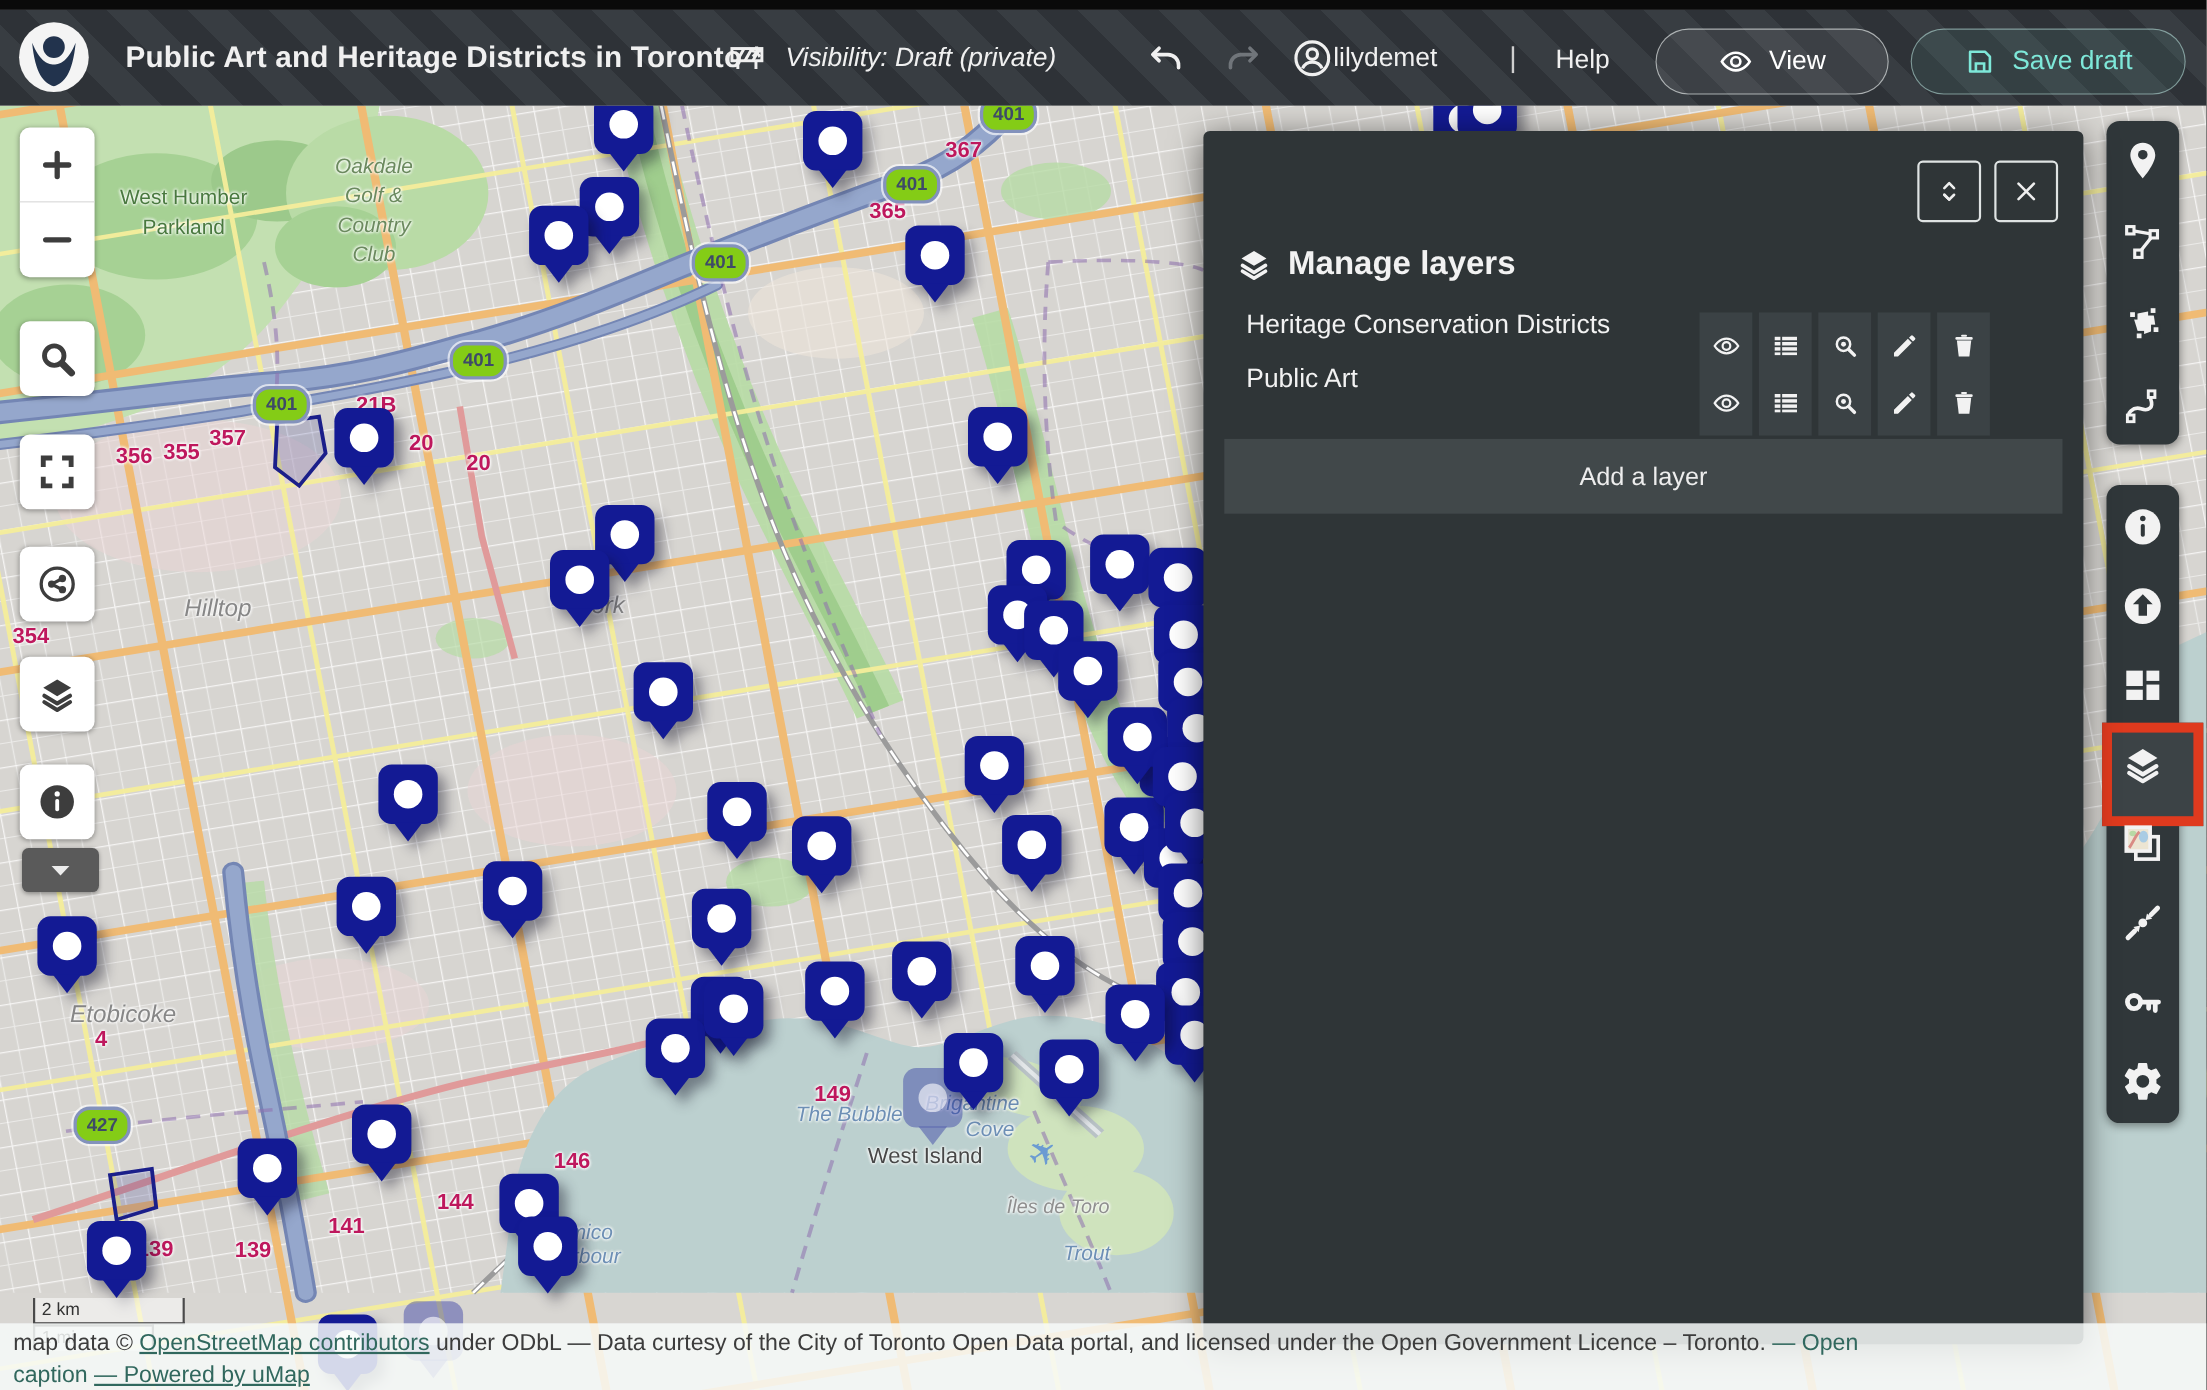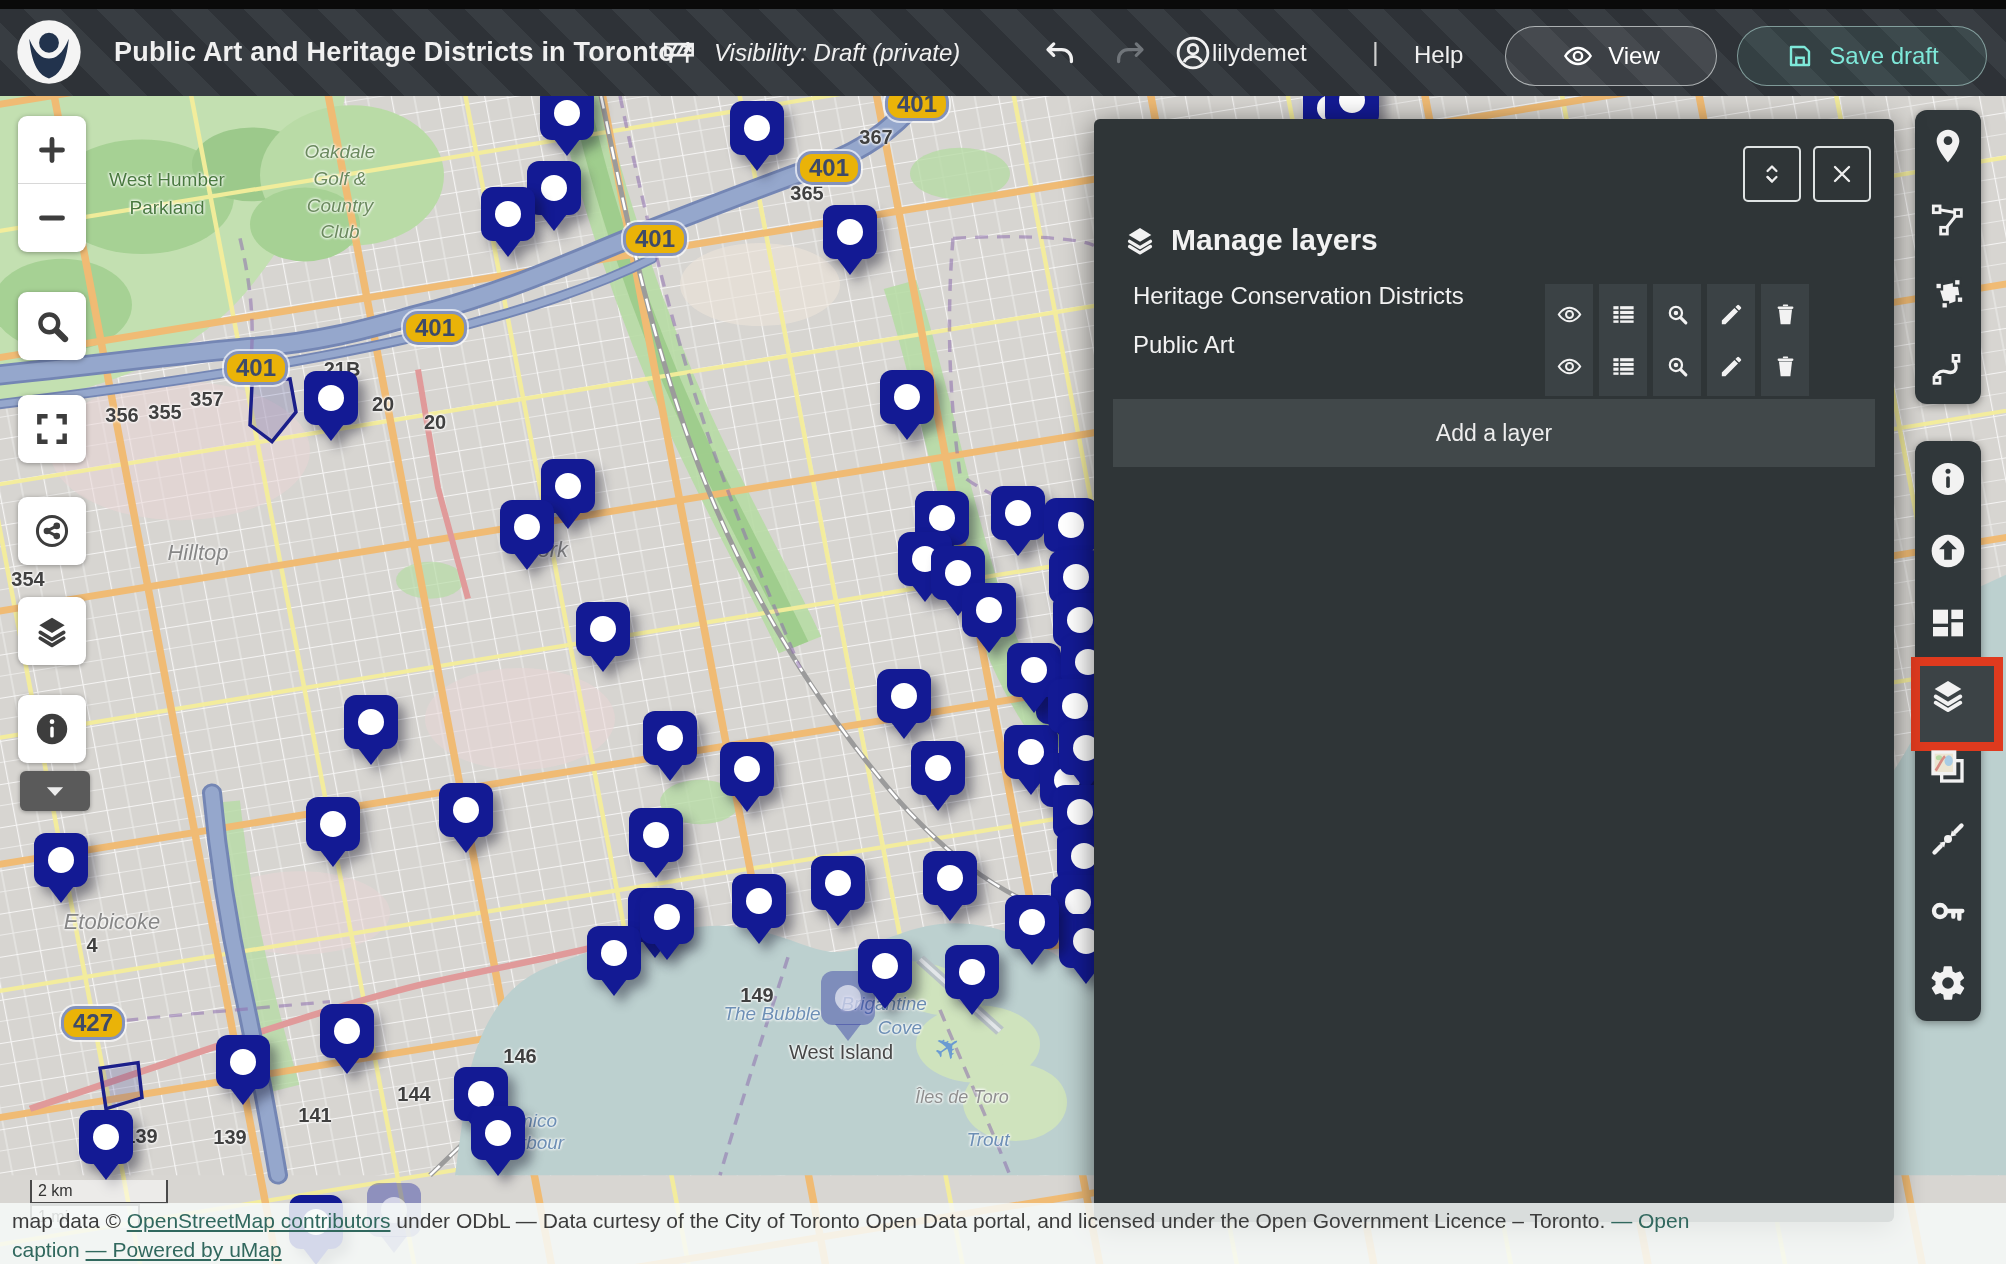--- a/index.html
+++ b/index.html
@@ -34,23 +34,23 @@
   .map-area{position:absolute;top:96px;left:0;right:0;bottom:0;overflow:hidden;z-index:0;}
   .map-area svg.base{position:absolute;left:0;top:0;}
   .mlbl{position:absolute;transform:translate(-50%,-50%);white-space:nowrap;z-index:1;
         text-shadow:0 0 3px #fff,0 0 3px #fff,0 0 3px #fff;}
   .c-place{font-size:22px;font-style:italic;color:#878787;}
   .c-park{font-size:19px;color:#49793f;}
   .c-parki{font-size:19px;font-style:italic;color:#6b8a5e;}
   .c-water{font-size:19px;font-style:italic;color:#6d8fb5;}
   .c-dark{font-size:20px;color:#474747;}
   .c-isl{font-size:18px;font-style:italic;color:#8f8f8f;}
-  .c-exit{font-size:20px;font-weight:bold;color:#404040;}
-  .shield{position:absolute;transform:translate(-50%,-50%);z-index:1;background:#eab308;
-        border:3.5px solid #8392bc;border-radius:15px;color:#3e4a68;font-weight:bold;font-size:24px;
+  .c-exit{font-size:20px;font-weight:bold;color:#be185d;}
+  .shield{position:absolute;transform:translate(-50%,-50%);z-index:1;background:#84cc16;
+        border:3.5px solid #8392bc;border-radius:15px;color:#3e4a68;font-weight:bold;font-size:17px;
         padding:0 9px;line-height:28px;box-shadow:0 0 0 2px rgba(255,255,255,.65);}
   .plane{position:absolute;transform:translate(-50%,-50%) rotate(-35deg);font-size:32px;color:#6b9bd2;z-index:1;
         font-family:"DejaVu Sans",sans-serif;}
 
   
   .pin{position:absolute;width:54px;height:70px;z-index:2;--pin:#131a94;
        filter:drop-shadow(7px 8px 6px rgba(10,10,30,.42));}
   .pin .head{position:absolute;left:0;top:0;width:54px;height:54px;background:var(--pin);border-radius:12px;}
   .pin .tail{position:absolute;left:50%;bottom:0;transform:translateX(-50%);width:0;height:0;
        border:13px solid transparent;border-bottom:0;border-top:17px solid var(--pin);}

